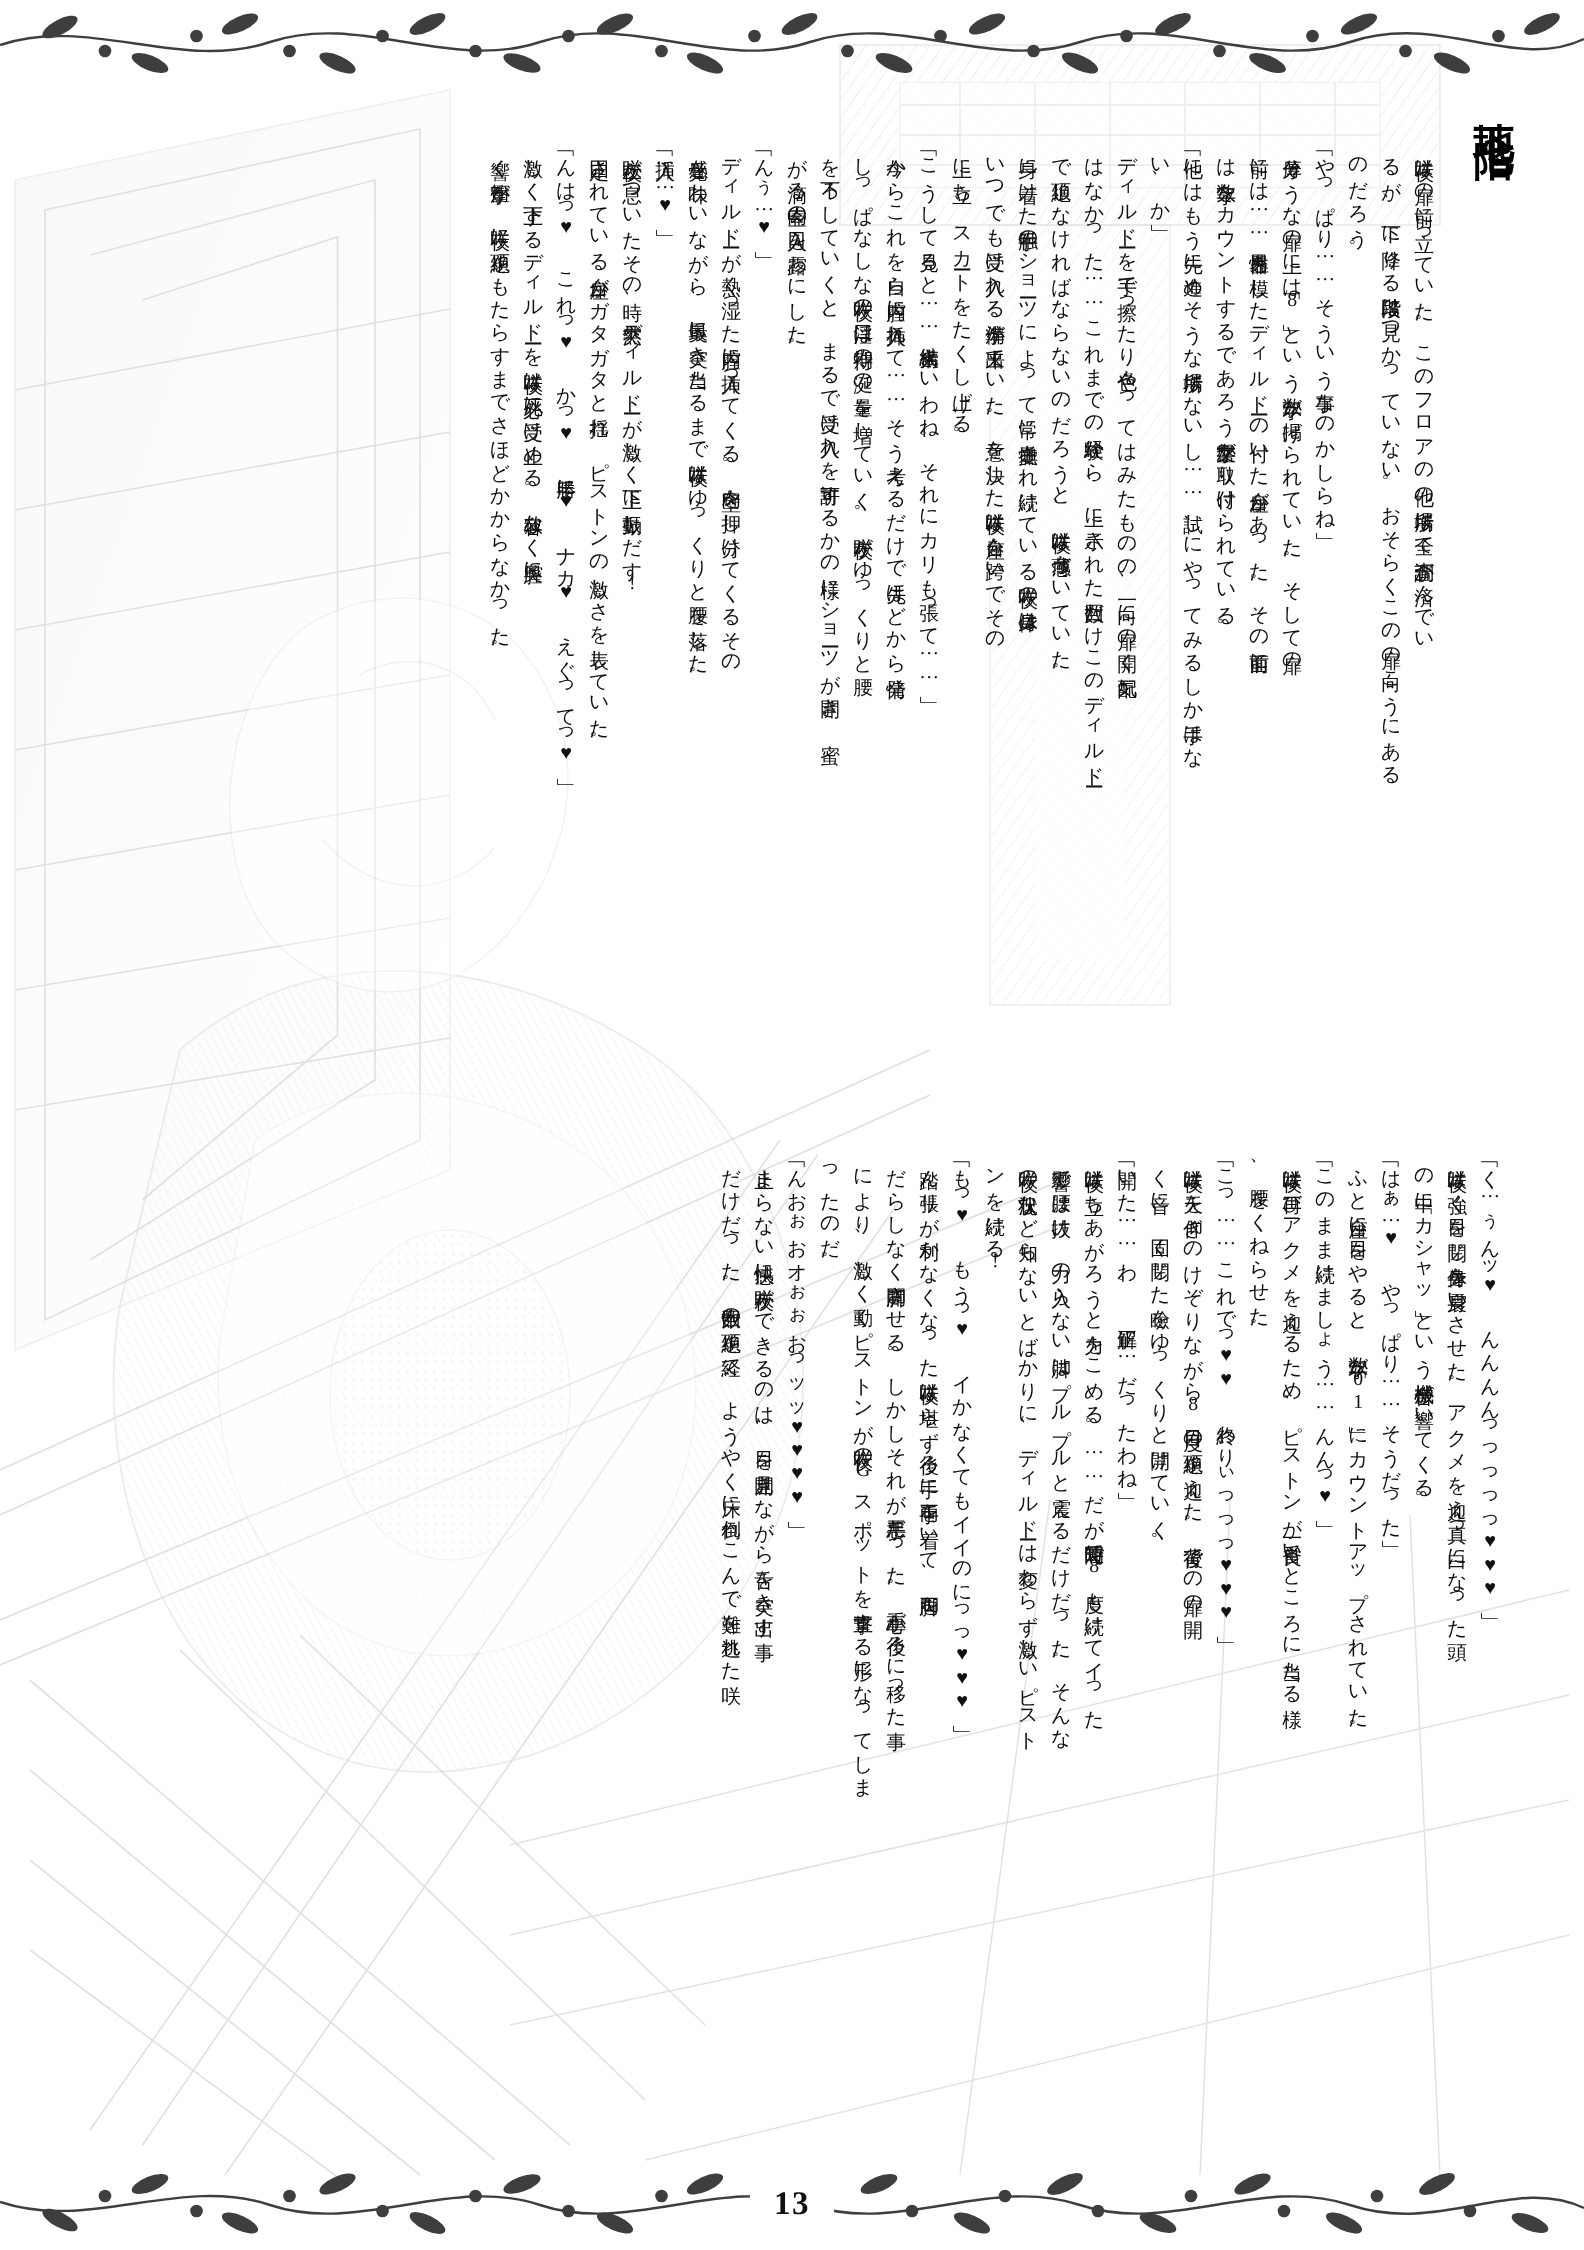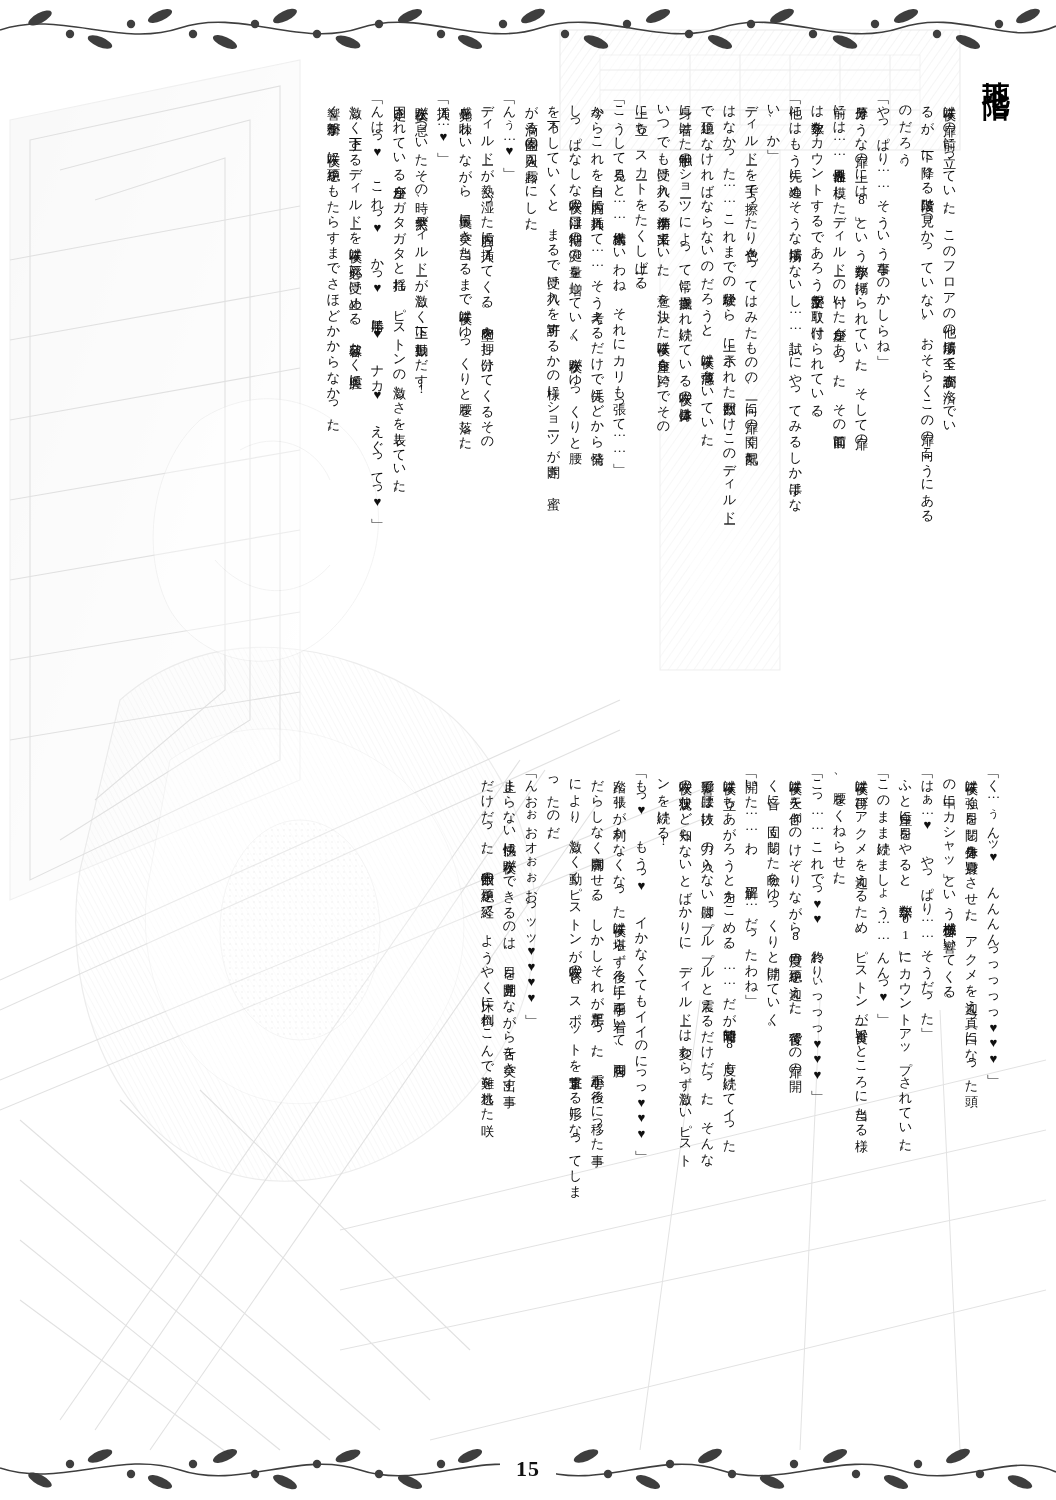--- a/index.html
+++ b/index.html
@@ -331,16 +331,16 @@
       <div class="vcol" style="right:426px; top:770px; height:600px;">踏ん張りが利かなくなった咲夜は堪らず後ろ手に両手を着いて、両脚を</div>
       <div class="vcol" style="right:448px; top:770px; height:600px;">だらしなく開脚させる。しかしそれが悪手だった。重心が後ろに移った事</div>
       <div class="vcol" style="right:470px; top:770px; height:600px;">により、激しく動くピストンが咲夜のGスポットを直撃する形になってしま</div>
       <div class="vcol" style="right:492px; top:770px; height:600px;">ったのだ。</div>
       <div class="vcol" style="right:514px; top:770px; height:600px;">「んおぉおオぉぉおっッッ♥♥♥♥」</div>
       <div class="vcol" style="right:536px; top:770px; height:600px;">止まらない快感に咲夜ができるのは、目を見開きながら舌を突き出す事</div>
       <div class="vcol" style="right:558px; top:770px; height:600px;">だけだった。十数回の絶頂を経て、ようやく床に倒れこんで難を逃れた咲</div>
     </div>
 
     <div id="page-number">
-      <span class="pn-wrap">15</span>
+      <span class="pn-wrap">13</span>
     </div>
   </div>
 </div>
 
 </body></html>

